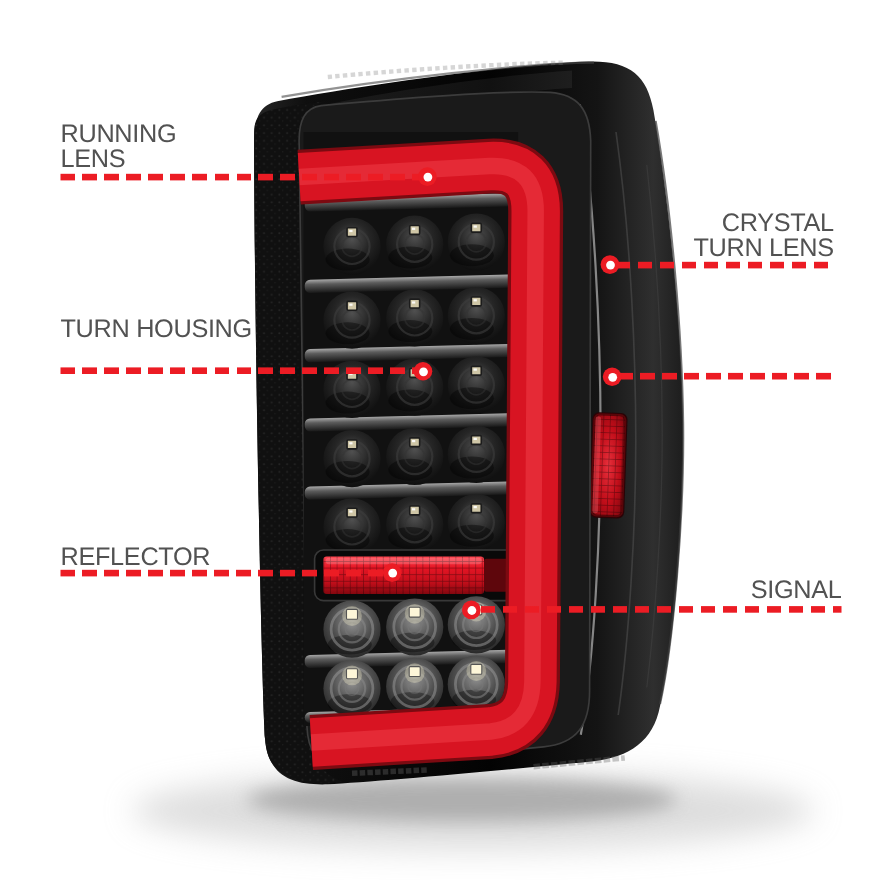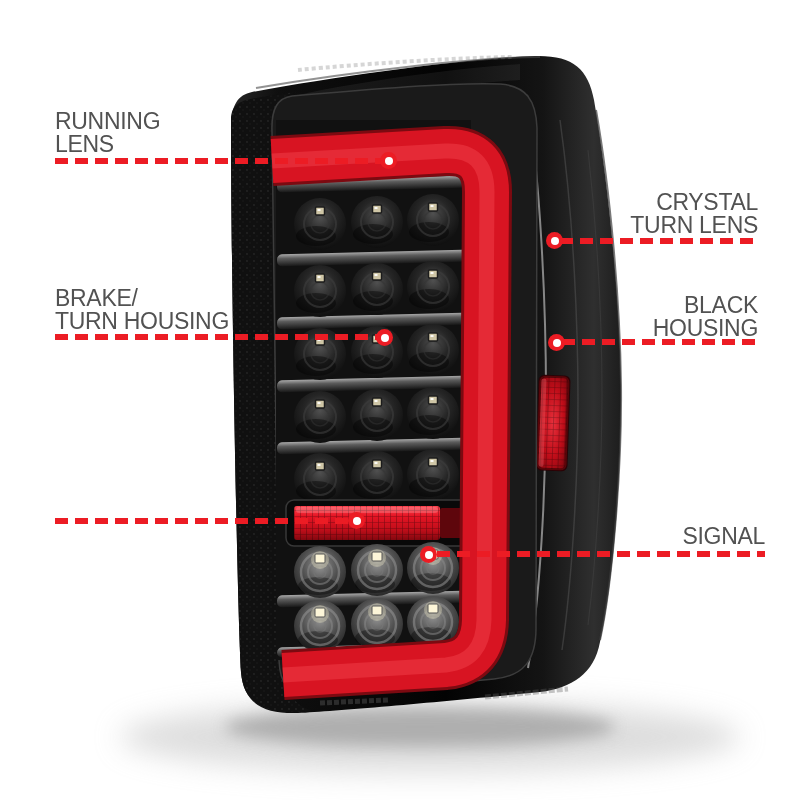--- a/index.html
+++ b/index.html
@@ -196,40 +196,38 @@
   </svg>
 
   <div class="callout" style="left:55px;top:110px">
     <div>RUNNING</div>
     <div>LENS</div>
   </div>
   <div class="leader" style="left:55px;top:158px;width:333px"></div>
   <div class="dot" style="left:380px;top:152px"></div>
 
   <div class="callout" style="left:55px;top:287px">
-    <div>BRAKE/</div>
     <div>TURN HOUSING</div>
   </div>
   <div class="leader" style="left:55px;top:334px;width:329px"></div>
   <div class="dot" style="left:376px;top:329px"></div>
 
+  <div class="callout" style="left:55px;top:495px">
+    <div>REFLECTOR</div>
+  </div>
   <div class="leader" style="left:55px;top:518px;width:301px"></div>
   <div class="dot" style="left:348px;top:512px"></div>
 
   <div class="callout right" style="right:42px;top:191px">
     <div>CRYSTAL</div>
     <div>TURN LENS</div>
   </div>
   <div class="leader" style="left:560px;top:238px;width:198px"></div>
   <div class="dot" style="left:546px;top:232px"></div>
 
-  <div class="callout right" style="right:42px;top:294px">
-    <div>BLACK</div>
-    <div>HOUSING</div>
-  </div>
   <div class="leader" style="left:562px;top:339px;width:196px"></div>
   <div class="dot" style="left:548px;top:334px"></div>
 
   <div class="callout right" style="right:35px;top:525px">
     <div>SIGNAL</div>
   </div>
   <div class="leader" style="left:437px;top:551px;width:328px"></div>
   <div class="dot" style="left:420px;top:546px"></div>
 
 </div>

